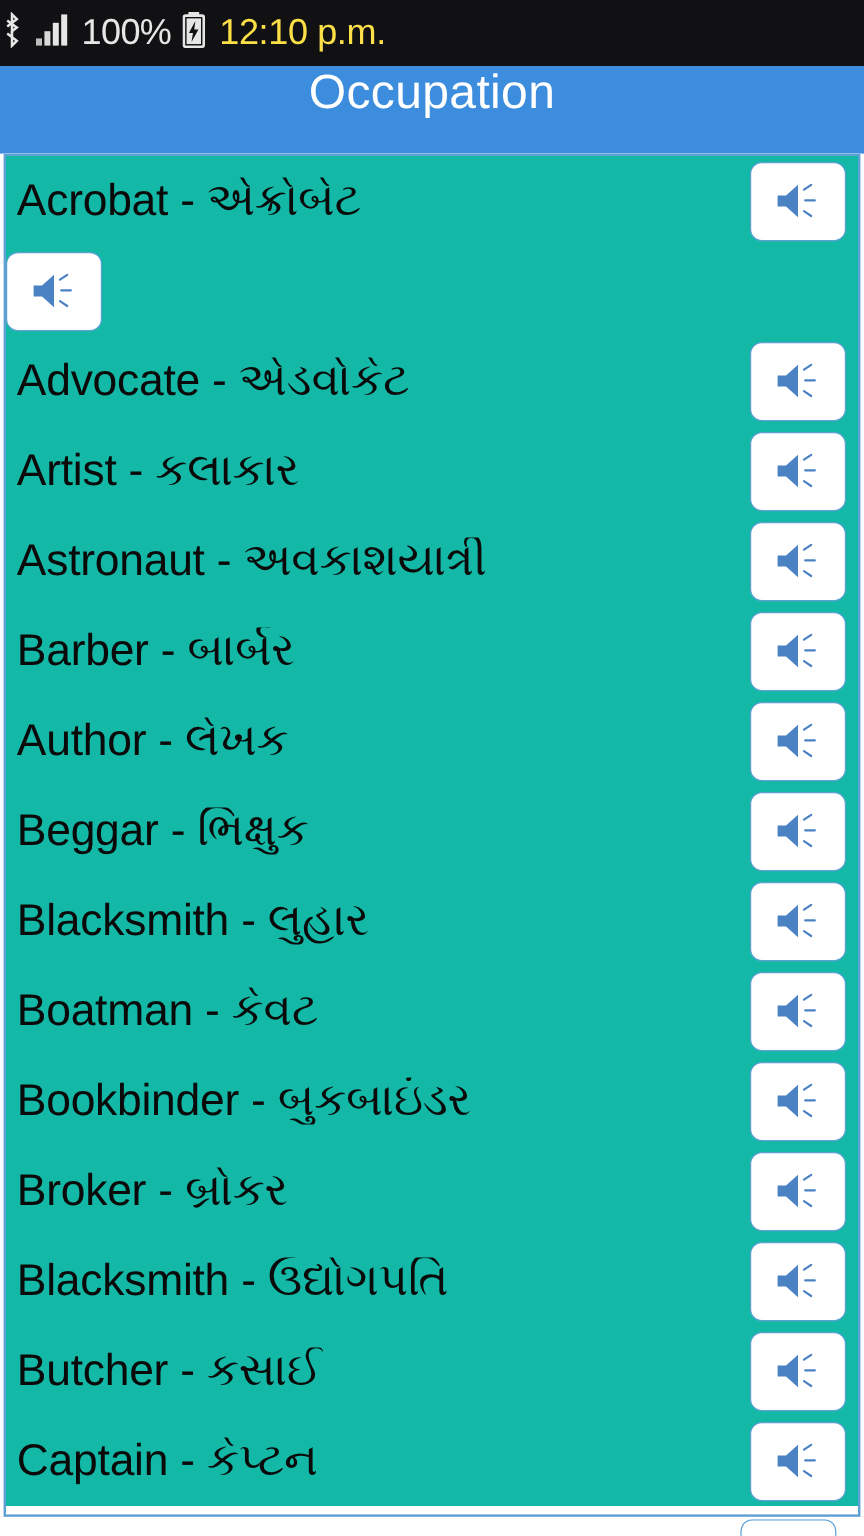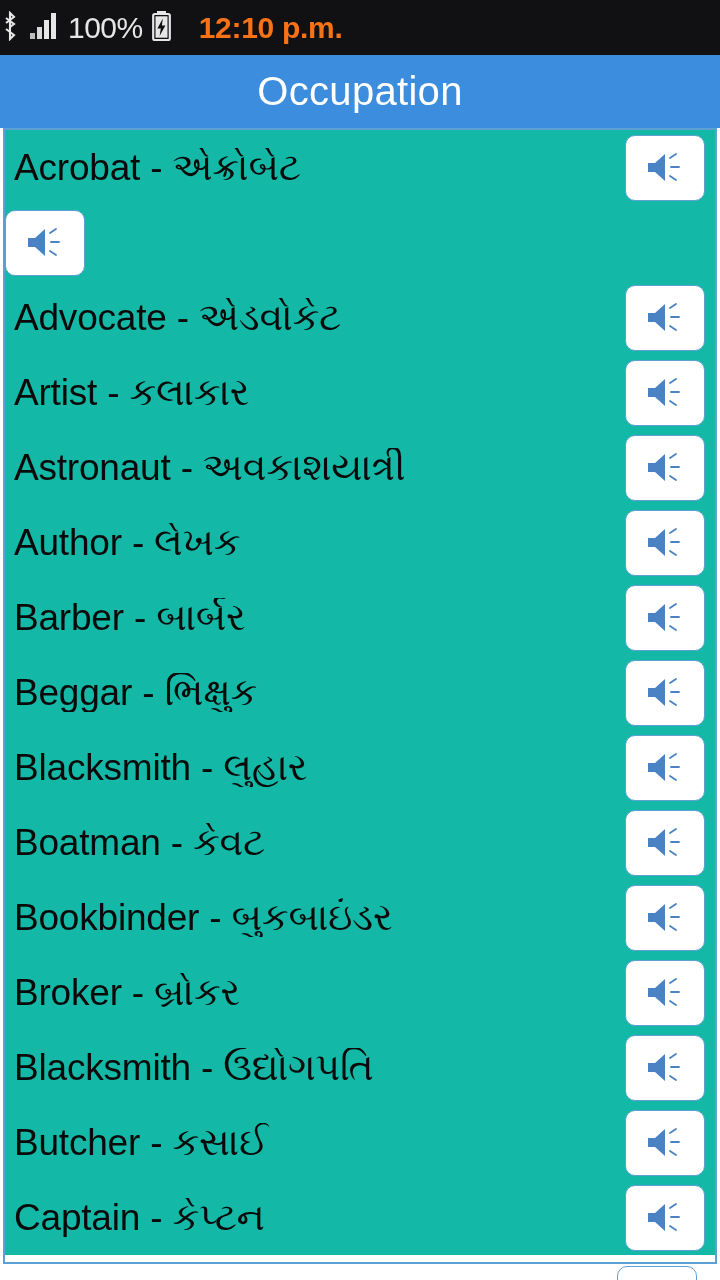--- a/index.html
+++ b/index.html
@@ -30,32 +30,32 @@
   .sb-icon { display: block; }
   #status-battery-pct {
     font-size: 30px;
     letter-spacing: -0.5px;
     color: #e6e6e6;
     font-weight: 400;
   }
   #status-clock {
     font-size: 30px;
     letter-spacing: -0.3px;
-    color: #f97316;
-    font-weight: 700;
-    margin-left: 19px;
+    color: #fde047;
+    font-weight: 400;
+    margin-left: 3px;
   }
 
   
   #title-bar {
     height: 73px;
     width: 720px;
     background: #3c8ddd;
     display: flex;
-    align-items: center;
+    align-items: flex-start;
     justify-content: center;
   }
   #page-title {
     color: #ffffff;
     font-size: 40px;
     font-weight: 400;
     letter-spacing: 0.3px;
   }
 
   
@@ -214,32 +214,32 @@
       <div class="speak-button">
         <svg width="40" height="33" viewBox="0 0 40 33">
       <path d="M3 12 L10 12 L20 3 L20 30 L10 21 L3 21 Z" fill="#4a82c3"></path>
       <path d="M25 7 L31 3" stroke="#4a82c3" stroke-width="1.8" stroke-linecap="round"></path>
       <path d="M26 16 L34 16" stroke="#4a82c3" stroke-width="1.8" stroke-linecap="round"></path>
       <path d="M25 25 L31 29" stroke="#4a82c3" stroke-width="1.8" stroke-linecap="round"></path>
     </svg>
       </div>
     </div>
     <div class="list-row">
+      <div class="row-text"><span>Barber</span><span> - </span><span class="gu">બાર્બર</span></div>
+      <div class="speak-button">
+        <svg width="40" height="33" viewBox="0 0 40 33">
+      <path d="M3 12 L10 12 L20 3 L20 30 L10 21 L3 21 Z" fill="#4a82c3"></path>
+      <path d="M25 7 L31 3" stroke="#4a82c3" stroke-width="1.8" stroke-linecap="round"></path>
+      <path d="M26 16 L34 16" stroke="#4a82c3" stroke-width="1.8" stroke-linecap="round"></path>
+      <path d="M25 25 L31 29" stroke="#4a82c3" stroke-width="1.8" stroke-linecap="round"></path>
+    </svg>
+      </div>
+    </div>
+    <div class="list-row">
       <div class="row-text"><span>Author</span><span> - </span><span class="gu">લેખક</span></div>
-      <div class="speak-button">
-        <svg width="40" height="33" viewBox="0 0 40 33">
-      <path d="M3 12 L10 12 L20 3 L20 30 L10 21 L3 21 Z" fill="#4a82c3"></path>
-      <path d="M25 7 L31 3" stroke="#4a82c3" stroke-width="1.8" stroke-linecap="round"></path>
-      <path d="M26 16 L34 16" stroke="#4a82c3" stroke-width="1.8" stroke-linecap="round"></path>
-      <path d="M25 25 L31 29" stroke="#4a82c3" stroke-width="1.8" stroke-linecap="round"></path>
-    </svg>
-      </div>
-    </div>
-    <div class="list-row">
-      <div class="row-text"><span>Barber</span><span> - </span><span class="gu">બાર્બર</span></div>
       <div class="speak-button">
         <svg width="40" height="33" viewBox="0 0 40 33">
       <path d="M3 12 L10 12 L20 3 L20 30 L10 21 L3 21 Z" fill="#4a82c3"></path>
       <path d="M25 7 L31 3" stroke="#4a82c3" stroke-width="1.8" stroke-linecap="round"></path>
       <path d="M26 16 L34 16" stroke="#4a82c3" stroke-width="1.8" stroke-linecap="round"></path>
       <path d="M25 25 L31 29" stroke="#4a82c3" stroke-width="1.8" stroke-linecap="round"></path>
     </svg>
       </div>
     </div>
     <div class="list-row">

